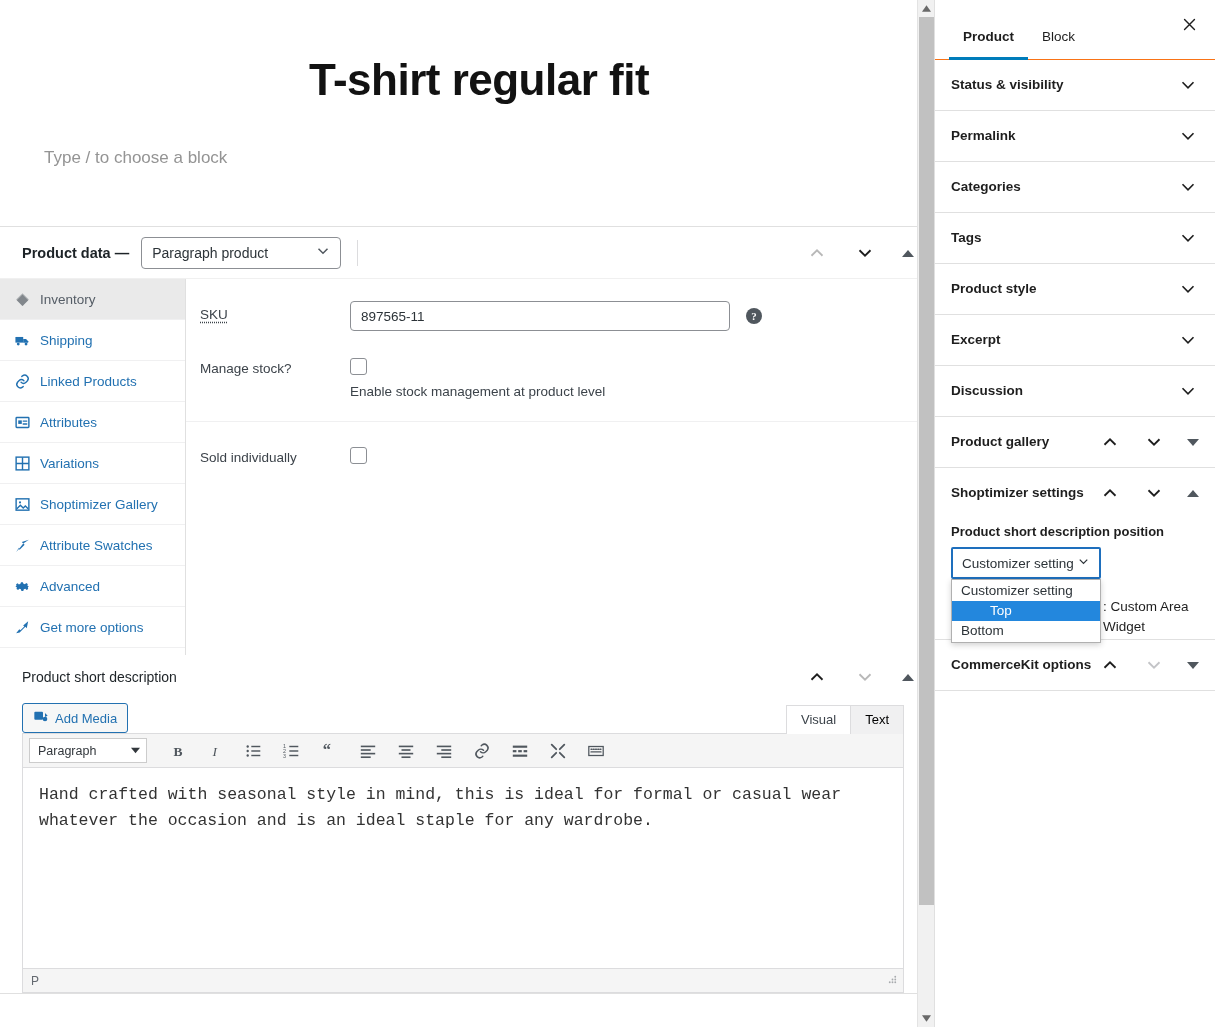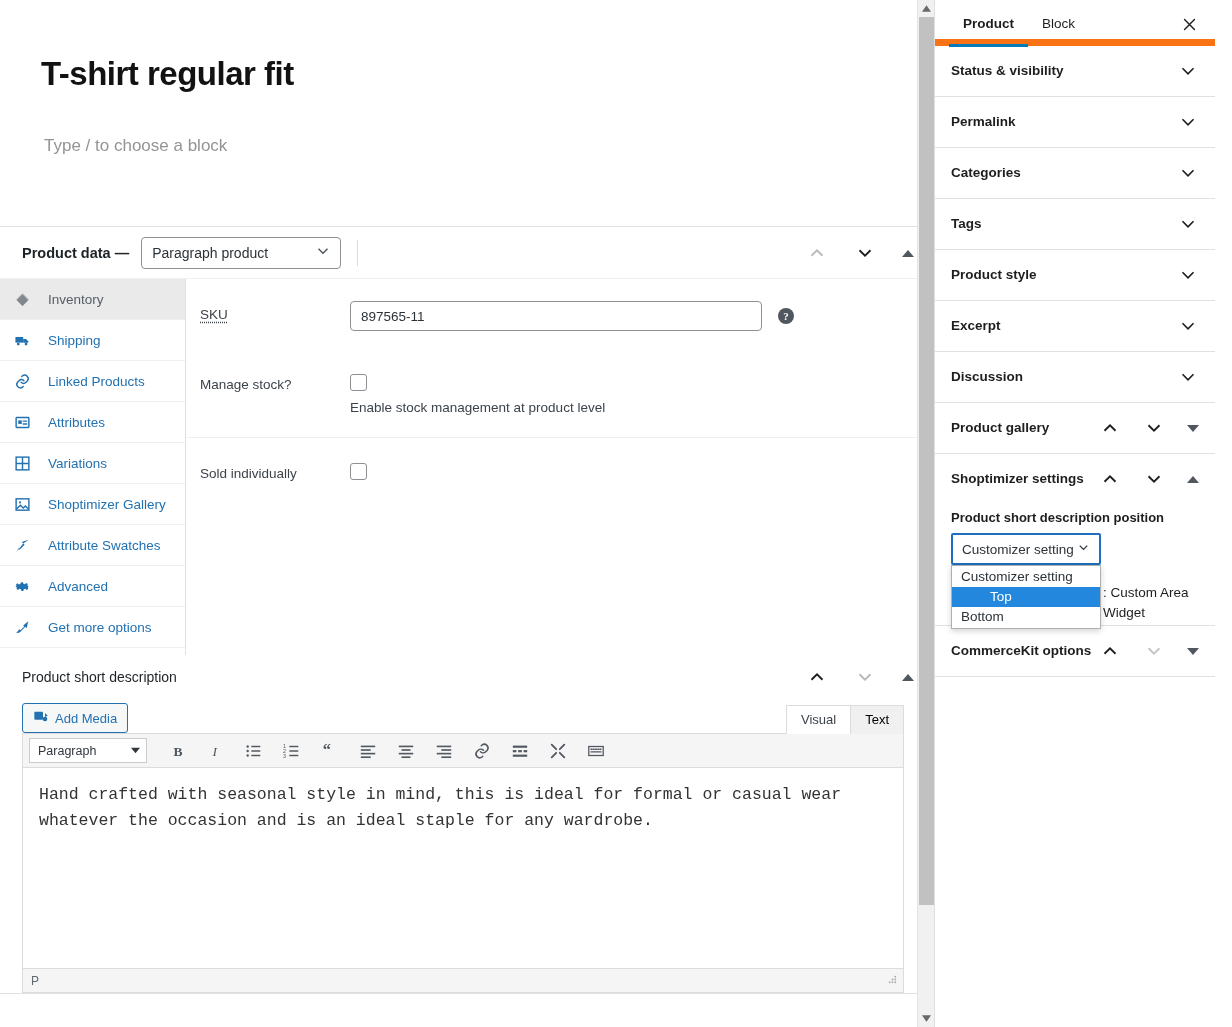--- a/index.html
+++ b/index.html
@@ -17,26 +17,27 @@
   
   .editor-col {
     position: relative;
     width: 934px; height: 1027px;
     background: #fff;
     overflow: hidden;
   }
 
   
   .post-title {
-    font-size: 33px;
+    font-size: 44px;
     font-weight: 700;
     letter-spacing: -0.5px;
     color: #121212;
-    padding: 56px 0 0 41px;
+    padding: 56px 0 0 24px;
     line-height: 1.1;
+    text-align: center;
   }
   .block-placeholder {
     padding: 44px 0 0 44px;
     font-size: 17px;
     color: #949494;
   }
 
   
   .metabox {
     position: absolute;
@@ -78,21 +79,21 @@
   .chev { width: 22px; height: 22px; display: block; }
 
   .metabox-body { display: flex; min-height: 390px; }
   .tabs-col {
     width: 186px;
     background: #fff;
     border-right: 1px solid #e0e0e0;
     padding-top: 0;
   }
   .ptab {
-    display: flex; align-items: center; gap: 17px;
+    display: flex; align-items: center; gap: 9px;
     height: 41px;
     padding-left: 14px;
     font-size: 13.5px;
     color: #2271b1;
     border-bottom: 1px solid #f0f0f1;
     cursor: pointer;
   }
   .ptab.active { background: #eaeaea; color: #555d66; font-weight: 400; }
   .ptab .ticon { width: 17px; height: 17px; display:block; flex: 0 0 17px; }
 
@@ -101,21 +102,21 @@
     display: flex; align-items: flex-start;
     padding: 0 0 0 14px;
   }
   .frow .flabel {
     width: 150px; flex: 0 0 150px;
     font-size: 13.5px; color: #3c434a;
     padding-top: 6px;
   }
   .flabel.dotted { text-decoration: underline; text-decoration-style: dotted; text-underline-offset: 3px; }
   .sku-input {
-    width: 412px; height: 30px;
+    width: 380px; height: 30px;
     border: 1px solid #8c8f94; border-radius: 4px;
     padding: 0 10px;
     font-size: 13.5px; color: #2c3338;
     background: #fff;
     display: flex; align-items: center;
   }
   .help-tip {
     width: 16px; height: 16px; border-radius: 50%;
     background: #50575e; color: #fff;
     font-size: 11px; font-weight: 700;
@@ -225,22 +226,22 @@
   .sb-arrow.bottom { position: absolute; bottom: 0; left: 0; }
 
   
   .sidebar {
     width: 281px; height: 1027px;
     border-left: 1px solid #e0e0e0;
     background: #fff;
     position: relative;
   }
   .sb-tabs {
-    height: 46px; display: flex; align-items: flex-start;
-    border-bottom: 7px solid #f97316;
+    height: 60px; display: flex; align-items: flex-end;
+    border-bottom: 1px solid #f97316;
     position: relative; padding-left: 14px;
   }
   .sb-tab {
     font-size: 13.5px; color: #1e1e1e;
     padding: 0 14px; height: 46px;
     display: flex; align-items: center; cursor: pointer;
     position: relative;
   }
   .sb-tab.active { font-weight: 600; }
   .sb-tab.active::after {
@@ -456,21 +457,21 @@
         </div>
 
         <div class="panel-col">
 
           <div class="frow">
             <span class="flabel dotted">SKU</span>
             <span class="sku-input">897565-11</span>
             <span class="help-tip">?</span>
           </div>
 
-          <div class="frow" style="margin-top:40px">
+          <div class="frow" style="margin-top:24px">
             <span class="flabel">Manage stock?</span>
             <div>
               <span class="cbox"></span>
               <div class="desc-line">Enable stock management at product level</div>
             </div>
           </div>
 
           <div class="hr-soft"></div>
 
           <div class="frow" style="margin-top:22px">

